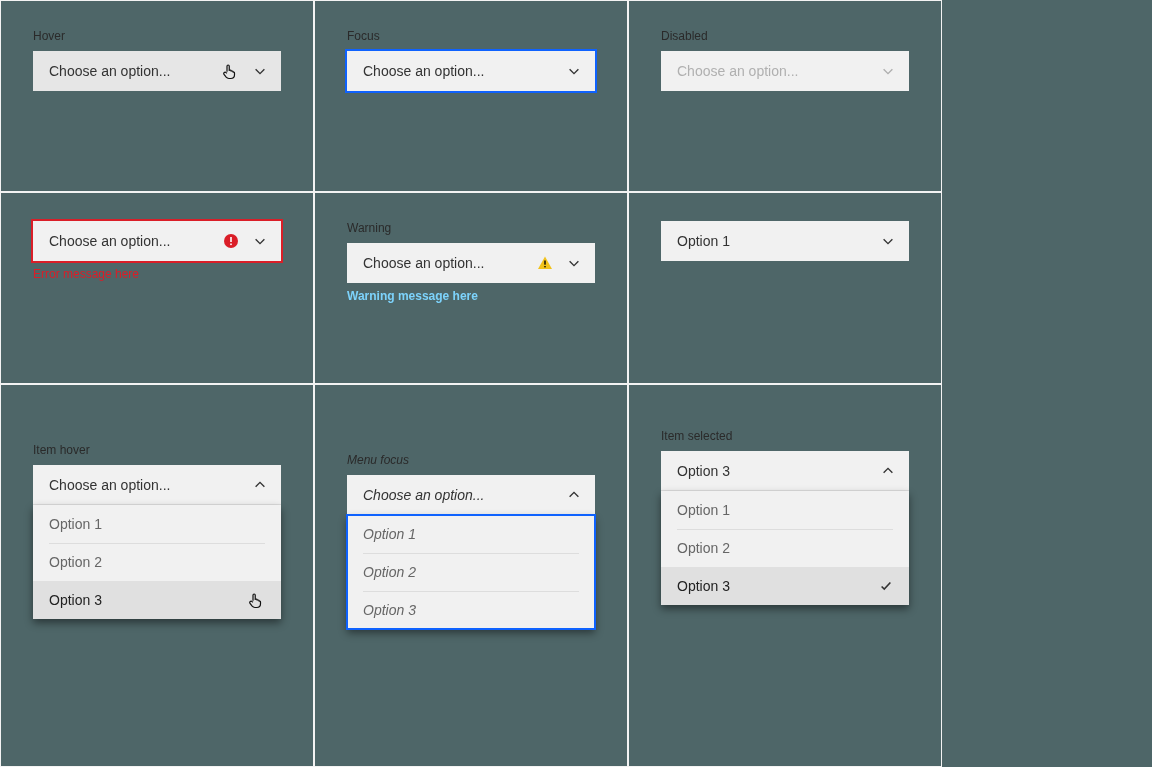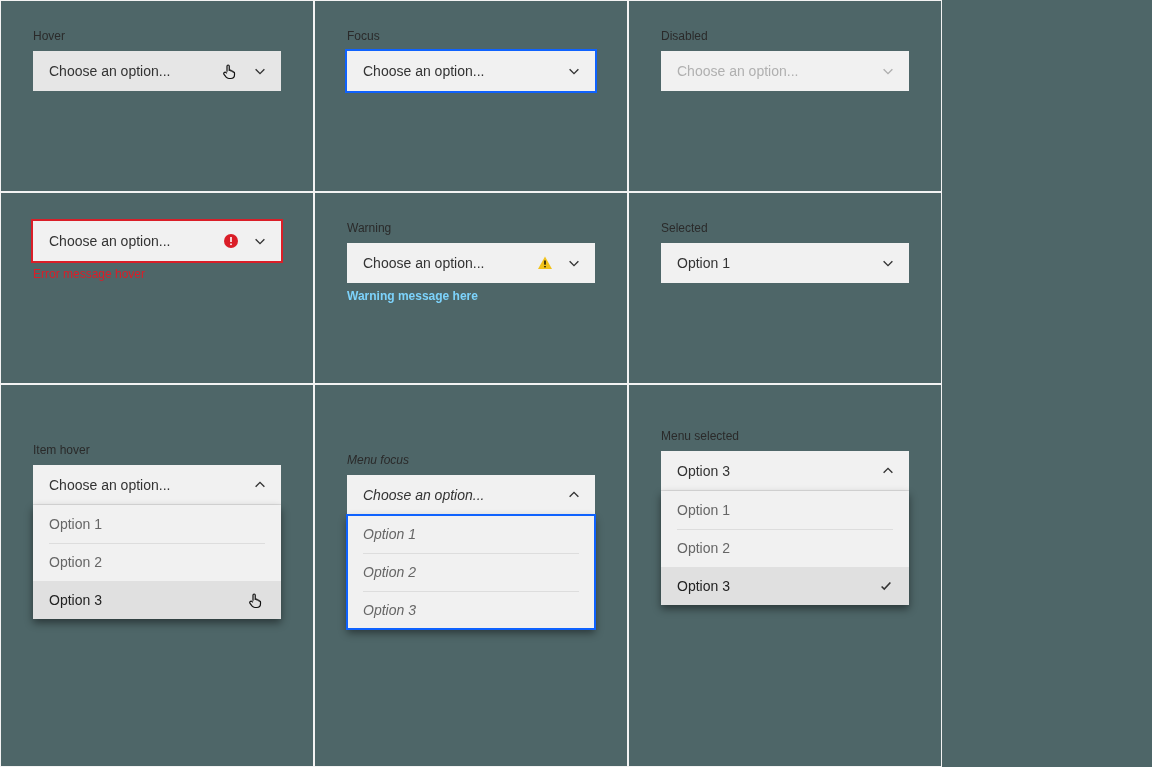--- a/index.html
+++ b/index.html
@@ -197,21 +197,21 @@
               <rect x="7.2" y="10.5" width="1.6" height="1.6" fill="#fff"></rect>
             </svg>
         </span>
         <span class="chev">
           <svg width="14" height="14" viewBox="0 0 16 16">
               <path fill="none" stroke="#333" stroke-width="1.6" d="M3 6l5 5 5-5"></path>
             </svg>
         </span>
       </span>
     </div>
-    <div class="help-text error">Error message hover</div>
+    <div class="help-text error">Error message here</div>
   </div>
 
   <div class="cell">
     <span class="label">Warning</span>
     <div class="dropdown warning">
       <span class="dropdown-text">Choose an option...</span>
       <span class="right-group">
         <span>
           <svg width="16" height="16" viewBox="0 0 16 16">
               <path d="M8 1.5 L15 14 H1 Z" fill="#f1c21b"></path>
@@ -223,21 +223,20 @@
           <svg width="14" height="14" viewBox="0 0 16 16">
               <path fill="none" stroke="#333" stroke-width="1.6" d="M3 6l5 5 5-5"></path>
             </svg>
         </span>
       </span>
     </div>
     <div class="help-text warning">Warning message here</div>
   </div>
 
   <div class="cell">
-    <span class="label">Selected</span>
     <div class="dropdown selected">
       <span class="dropdown-text">Option 1</span>
       <span class="chev">
         <svg width="14" height="14" viewBox="0 0 16 16">
             <path fill="none" stroke="#333" stroke-width="1.6" d="M3 6l5 5 5-5"></path>
           </svg>
       </span>
     </div>
   </div>
 
@@ -290,21 +289,21 @@
             <span>Option 2</span>
           </div>
         <div class="menu-item">
             <span>Option 3</span>
           </div>
       </div>
     </div>
   </div>
 
   <div class="cell" style="padding-top:44px;">
-    <span class="label">Menu selected</span>
+    <span class="label">Item selected</span>
     <div class="menu-wrap">
       <div class="menu-header">
         <span>Option 3</span>
         <span class="chev">
           <svg width="14" height="14" viewBox="0 0 16 16">
               <path fill="none" stroke="#333" stroke-width="1.6" d="M3 10l5-5 5 5"></path>
             </svg>
         </span>
       </div>
       <div class="menu-list">

